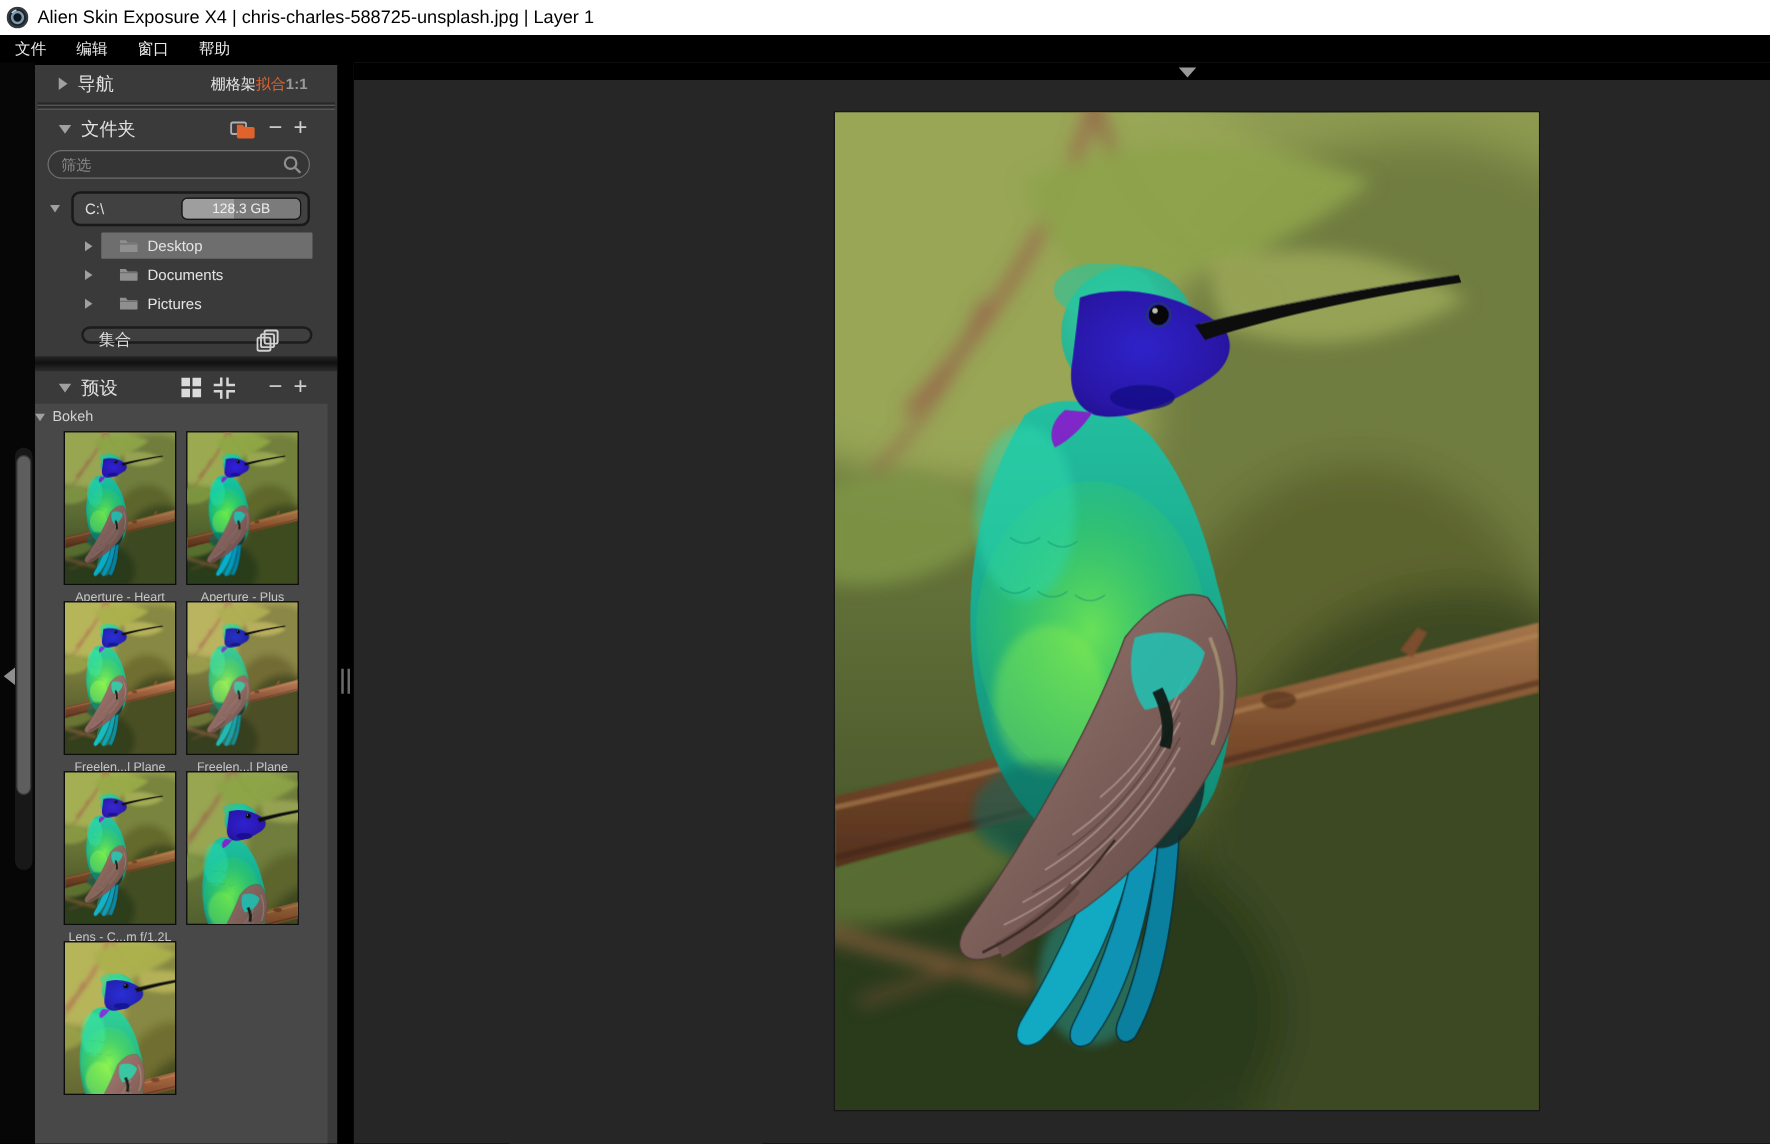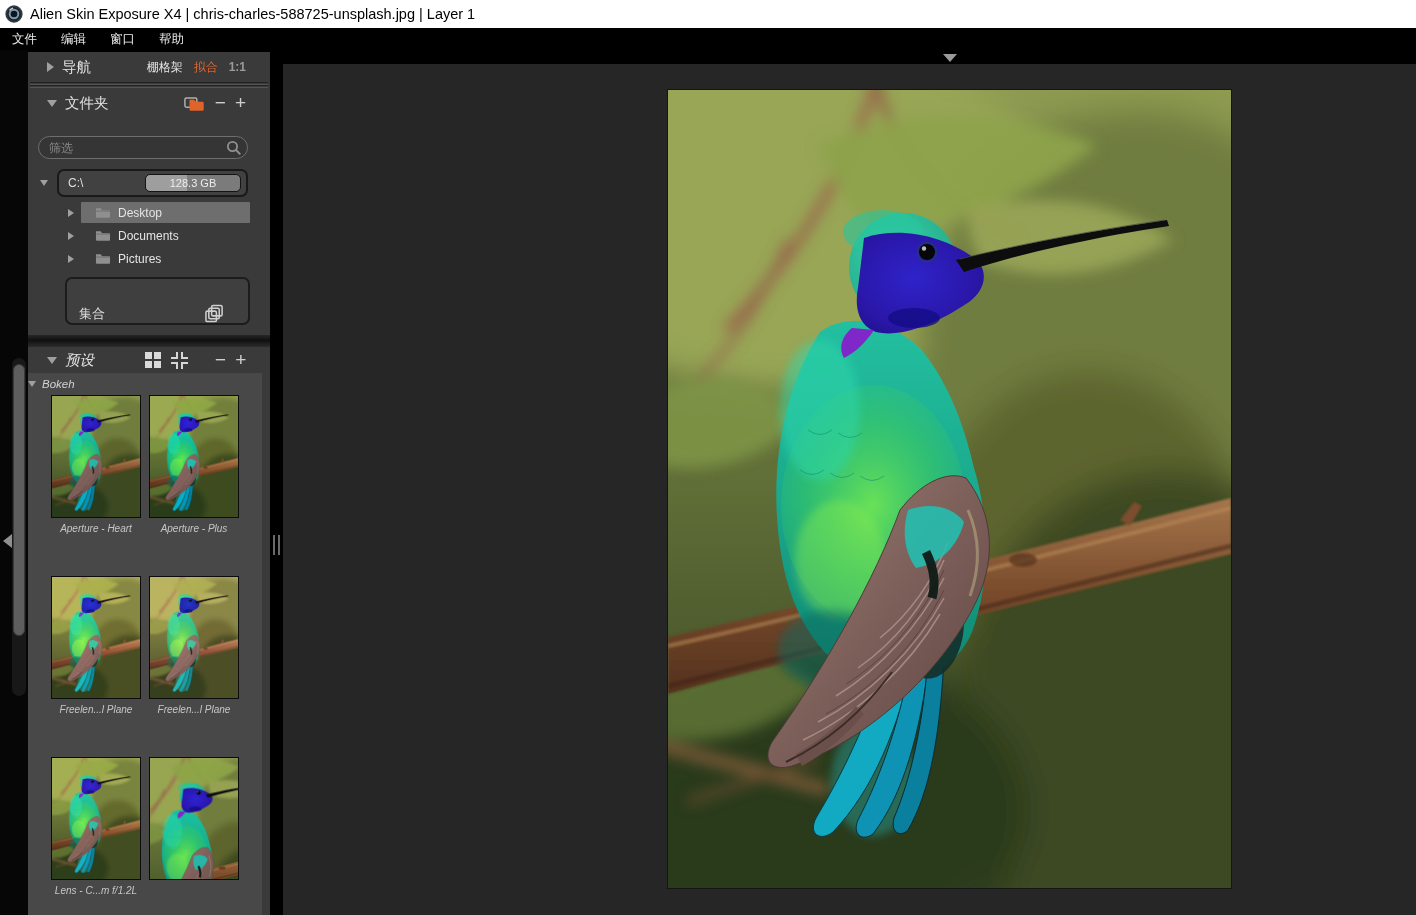--- a/index.html
+++ b/index.html
@@ -33,66 +33,66 @@
                   font-size:14.5px; }
   .panel-header .ph-title { margin-left:8px; }
   .hsep { height:3px; border-top:1px solid #222; border-bottom:1px solid #545454; margin:0 2px; }
 
   .tri { width:0; height:0; display:inline-block; flex:0 0 auto; }
   .tri.right  { border-top:5px solid transparent; border-bottom:5px solid transparent; border-left:7px solid #a0a0a0; }
   .tri.down   { border-left:5px solid transparent; border-right:5px solid transparent; border-top:7px solid #a0a0a0; }
   .tri.small.right { border-top-width:4px; border-bottom-width:4px; border-left-width:6px; }
   .tri.small.down  { border-left-width:4px; border-right-width:4px; border-top-width:6px; }
 
-  .nav-modes { margin-left:auto; display:flex; align-items:center; gap:11px; }
+  .nav-modes { margin-left:auto; display:flex; align-items:center; }
   .mode { font-size:12px; color:#e6e6e6; cursor:default; }
   .mode.active { color:#e0632c; }
   .mode.dim { color:#9a9a9a; font-weight:bold; }
 
   .hdr-icons { margin-left:auto; display:flex; align-items:center; gap:9px; }
   .icon-btn { display:flex; align-items:center; justify-content:center; cursor:default; }
   .glyph-minus, .glyph-plus { color:#cfcfcf; font-size:19px; line-height:14px; font-weight:400; }
 
   
   .search-row { padding:2px 22px 6px 10px; }
-  .search-box { position:relative; height:23px;margin-top:16px; }
+  .search-box { position:relative; height:23px; }
   .search-box input { width:100%; height:23px; background:#353535; border:1px solid #6e6e6e; border-radius:12px;
                       color:#cfcfcf; font-size:12px; padding:0 26px 0 10px; outline:none;
                       font-family:"Liberation Sans", sans-serif; }
   .search-box input::placeholder { color:#8a8a8a; }
   .search-box .mag { position:absolute; right:7px; top:4px; }
 
   
   .drive-row { display:flex; align-items:center; padding:4px 22px 2px 12px; }
   .drive-box { flex:1; height:28px; margin-left:9px; background:#414141; border:2px solid #191919; border-radius:7px;
                display:flex; align-items:center; padding:0 5px 0 9px; }
   .drive-name { color:#dedede; font-size:12px; }
   .capacity-pill { margin-left:auto; width:96px; height:18px; border:1px solid #141414; border-radius:5px;
                    background:linear-gradient(90deg,#9e9e9e 0 44%,#7b7b7b 44% 100%);
                    color:#ededed; font-size:11px; display:flex; align-items:center; justify-content:center; }
   .tree { padding:2px 20px 0 40px; }
   .tree-row { display:flex; align-items:center; height:23px; }
   .tree-row .row-body { flex:1; display:flex; align-items:center; height:21px; margin-left:7px; padding-left:14px;
                         border-radius:1px; }
   .tree-row .row-body.selected { background:#6e6e6e; }
   .tree-row .fname { color:#e4e4e4; font-size:12px; margin-left:7px; }
-  .collections-box { margin:7px 20px 10px 37px; height:48px; background:#3f3f3f; border:2px solid #1c1c1c;
-                     border-radius:7px; display:flex; align-items:flex-end; padding:0 24px 0 12px; }
+  .collections-box { margin:7px 20px 10px 37px; height:14px; background:#3f3f3f; border:2px solid #1c1c1c;
+                     border-radius:7px; display:flex; align-items:flex-start; padding:0 24px 0 12px; }
   .collections-label { color:#dedede; font-size:13px; }
   .collections-box .cp-icon { margin-left:auto; }
 
   .panel-gap { height:12px; background:linear-gradient(#262626,#101010 45%,#2d2d2d); }
 
   
-  .presets-panel { flex:1; display:flex; flex-direction:column; overflow:hidden;font-style:italic; }
+  .presets-panel { flex:1; display:flex; flex-direction:column; overflow:hidden; }
   .presets-list { flex:1; background:#484848; margin-right:8px; overflow:hidden; position:relative; }
   .cat-row { height:22px; display:flex; align-items:center; }
   .cat-label { color:#d2d2d2; font-size:11.5px; margin-left:6px; }
   .cards { display:flex; flex-wrap:wrap; padding-left:23px; column-gap:8px; }
-  .card { width:90px; height:181px; display:flex; flex-direction:column; align-items:center; cursor:default; }
+  .card { width:90px; height:136px; display:flex; flex-direction:column; align-items:center; cursor:default; }
   .thumb { width:90px; height:123px; border:1px solid #0c0c0c; background:#222; }
   .thumb svg { display:block; width:88px; height:121px; }
   .card .plabel { margin-top:5px; font-size:10px; color:#c6c6c6; white-space:nowrap; }
 
   
   .f0 svg { filter:saturate(1.05); }
   .f1 svg { filter:saturate(1.1) brightness(1.02); }
   .f2 svg { filter:sepia(.18) saturate(1.2) brightness(1.08) hue-rotate(-6deg); }
   .f3 svg { filter:sepia(.3) saturate(1.25) brightness(1.06); }
   .f4 svg { filter:sepia(.22) saturate(1.15) brightness(1.07) hue-rotate(-8deg); }

